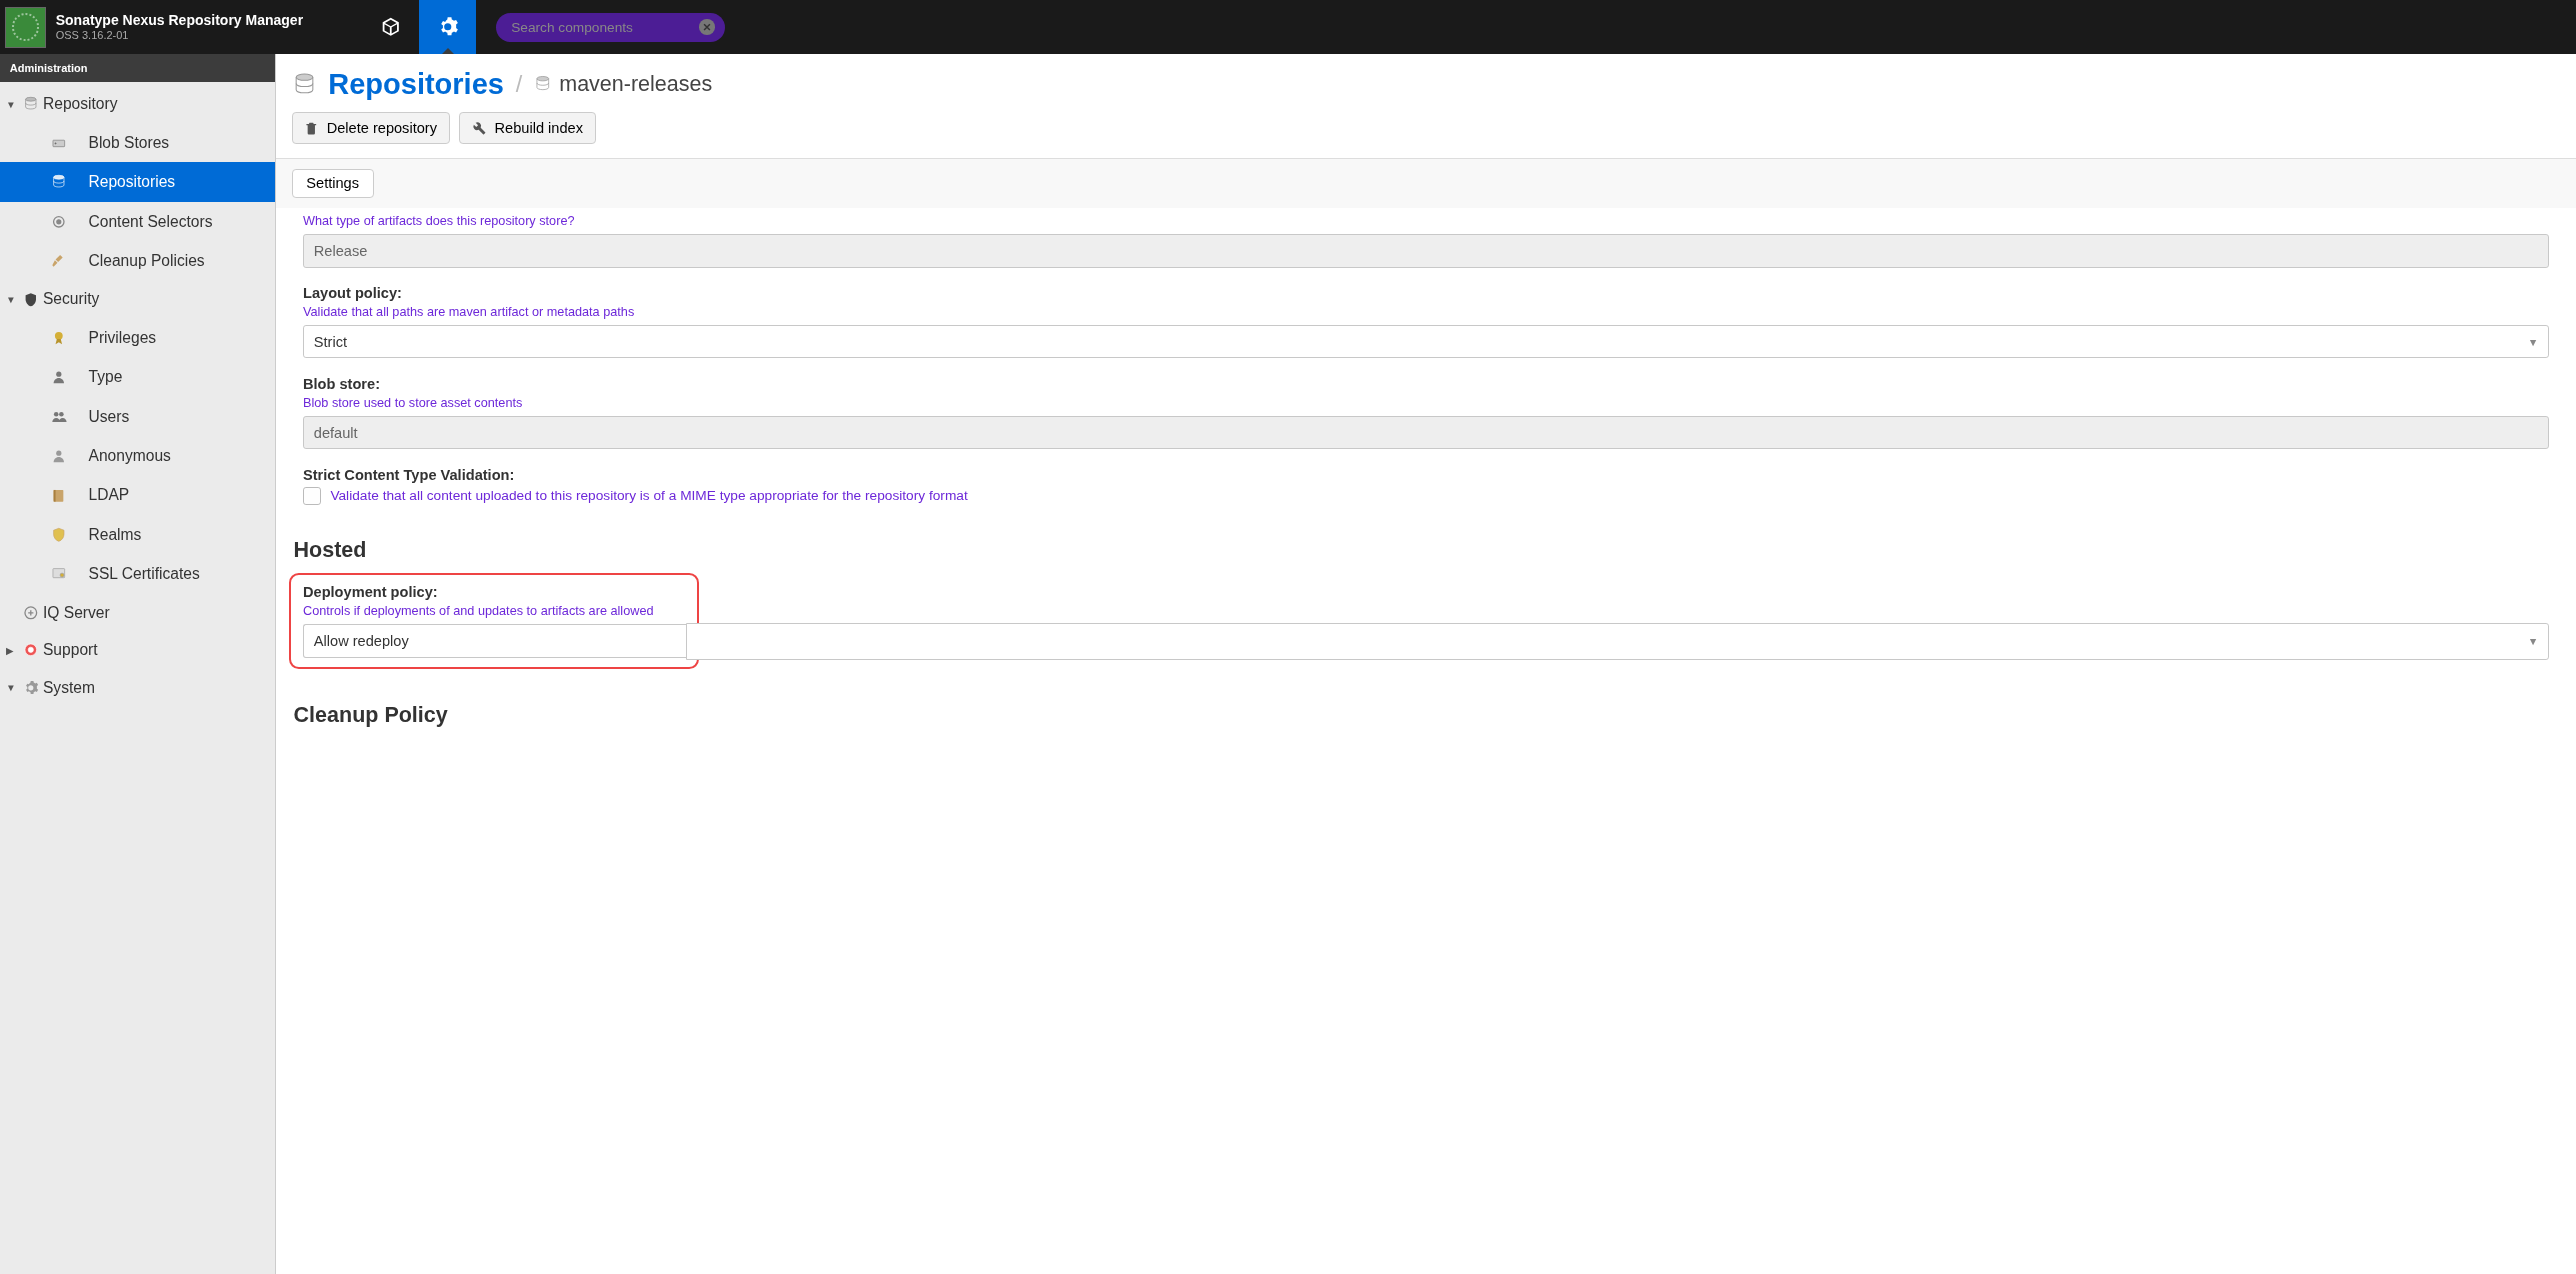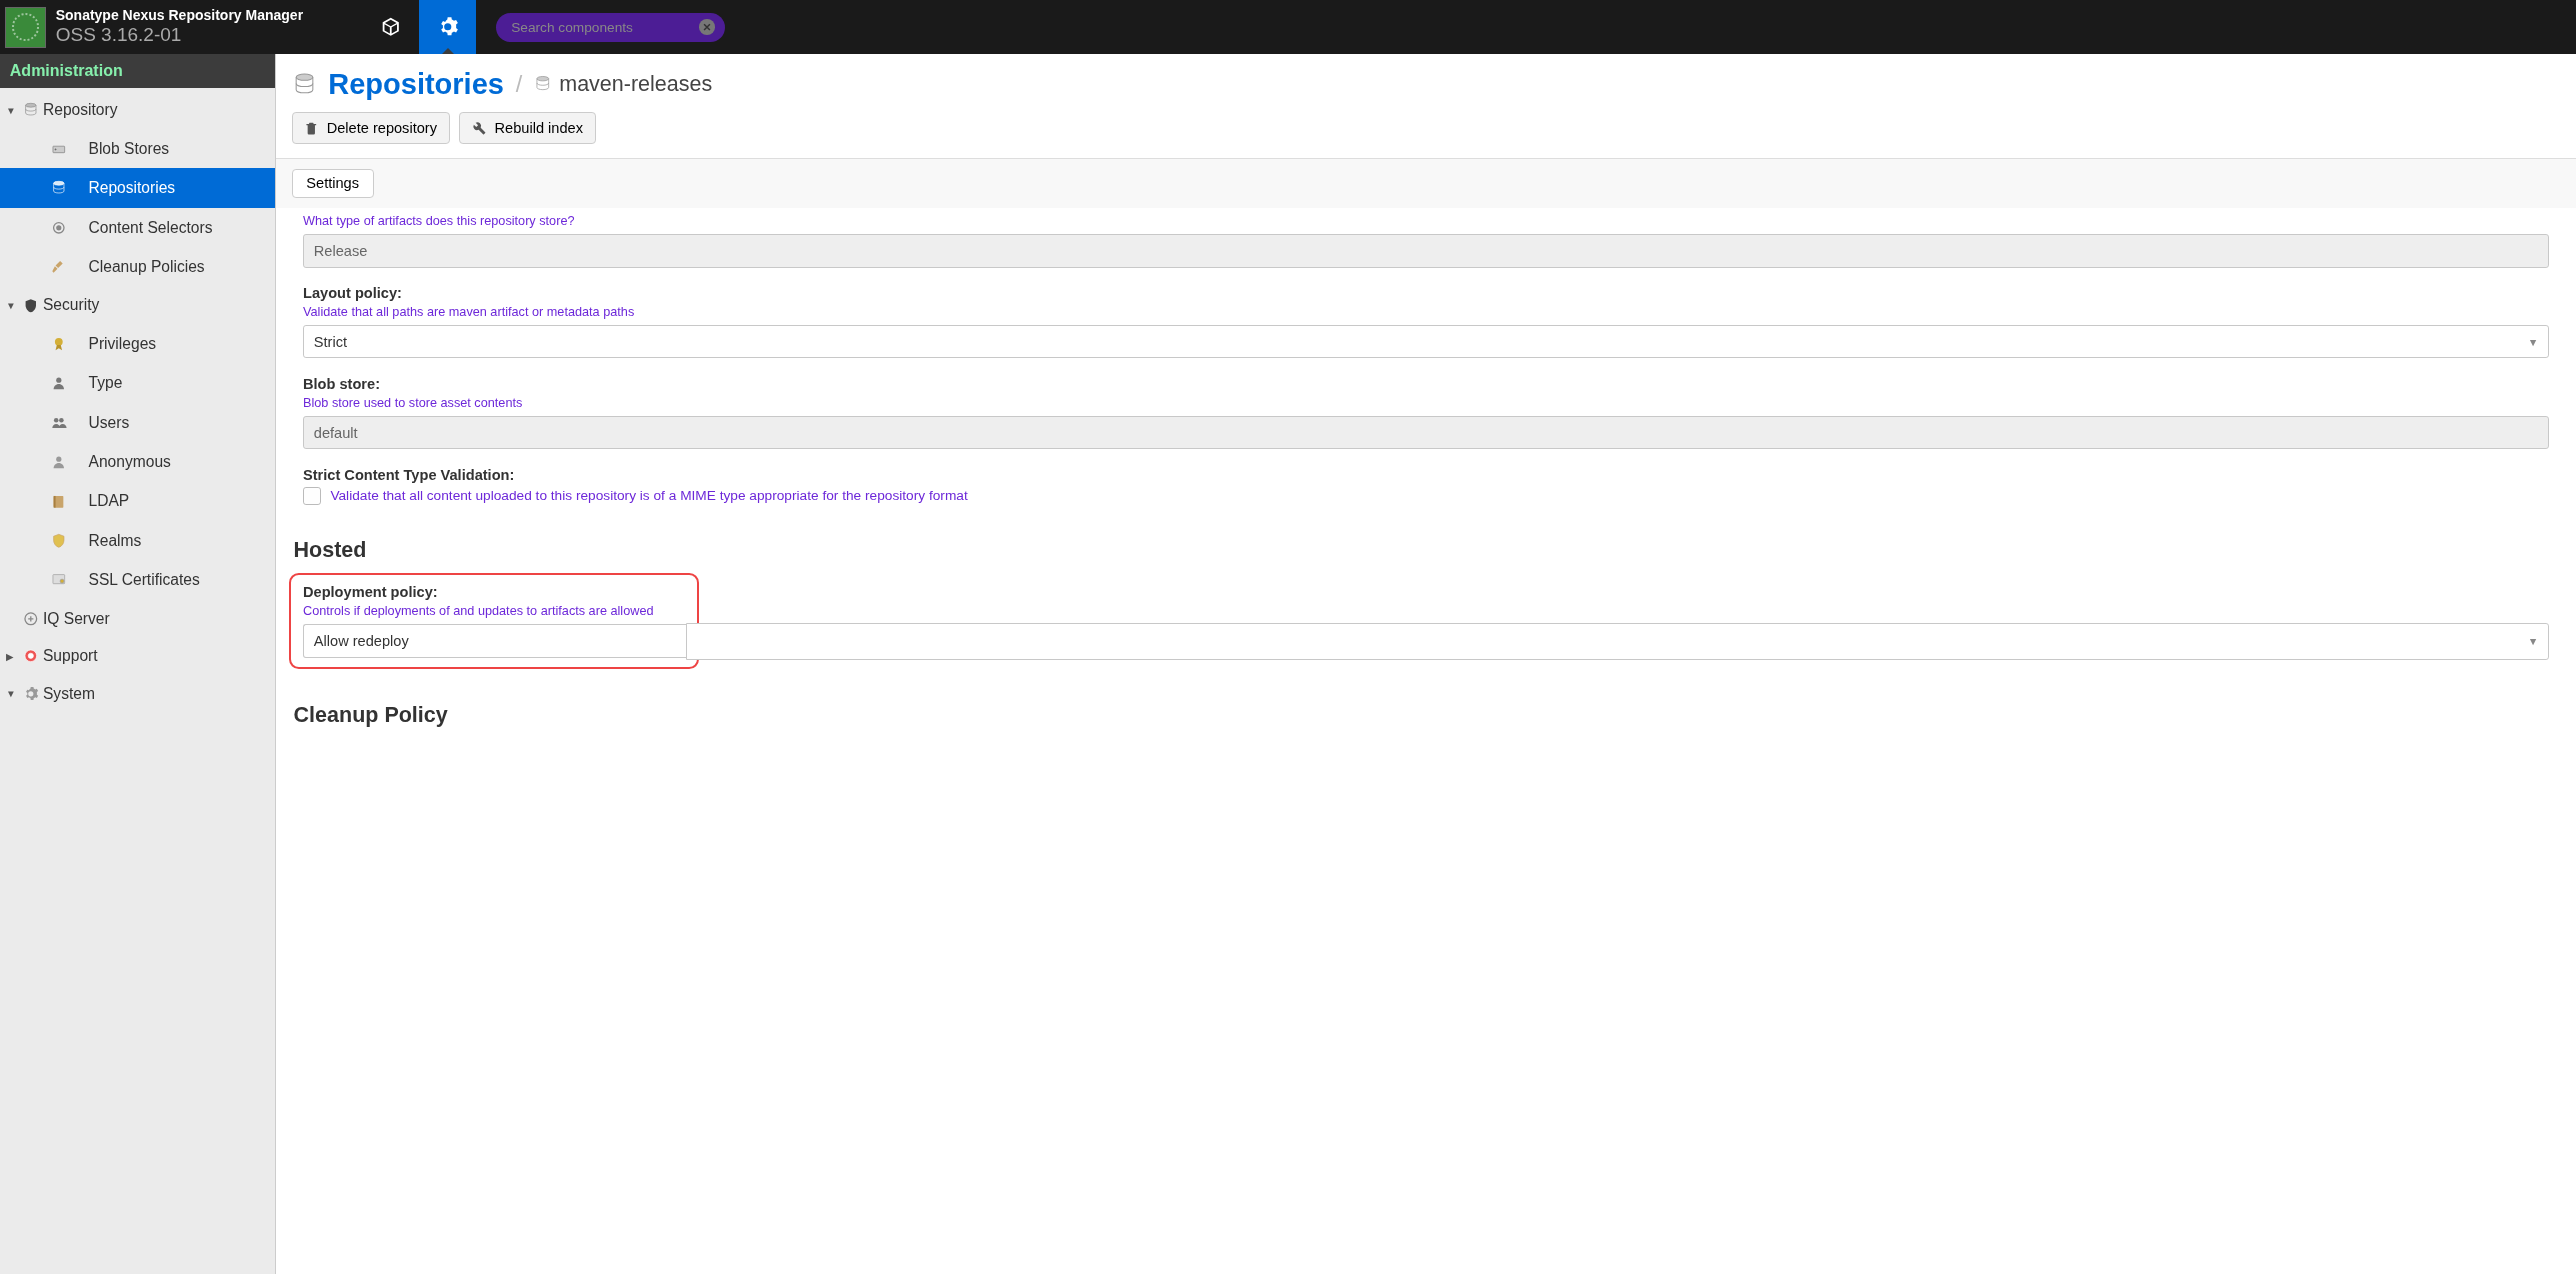--- a/index.html
+++ b/index.html
@@ -27,21 +27,21 @@
   }
   .logo-box::before {
     content: "";
     position: absolute;
     inset: 5.9px;
     border: 2px dotted rgba(255,255,255,0.5);
     border-radius: 50%;
   }
   .product-info { margin-left: 9.8px; line-height: 1.2; }
   .product-title { font-size: 14px; font-weight: 600; }
-  .product-ver { font-size: 19px; color: #aaa; }
+  .product-ver { font-size: 11px; color: #aaa; }
   .top-icons { display: flex; align-items: center; margin-left: 59px; height: 54px; }
   .top-icon {
     width: 57px; height: 54px;
     display: flex; align-items: center; justify-content: center;
     position: relative;
   }
   .top-icon svg { fill: #fff; width: 21.5px; height: 21.5px; }
   .top-icon.active { background: #006bd6; }
   .top-icon.active::after {
     content: "";
@@ -78,23 +78,23 @@
   
   .sidebar {
     width: 276px;
     background: #ebebeb;
     border-right: 1px solid #ccc;
     flex-shrink: 0;
     overflow-y: auto;
   }
   .admin-hdr {
     background: #3c3c3c;
-    color: #86efac;
+    color: #ffffff;
     padding: 7.8px 9.8px;
-    font-size: 16px;
+    font-size: 11px;
     font-weight: 600;
   }
   .nav { padding: 3.9px 0; }
   .nav-cat {
     display: flex; align-items: center;
     padding: 9.8px 5.9px;
     font-size: 15.6px;
     cursor: pointer;
   }
   .nav-cat .tri { width: 13.7px; font-size: 9.8px; color: #555; }

